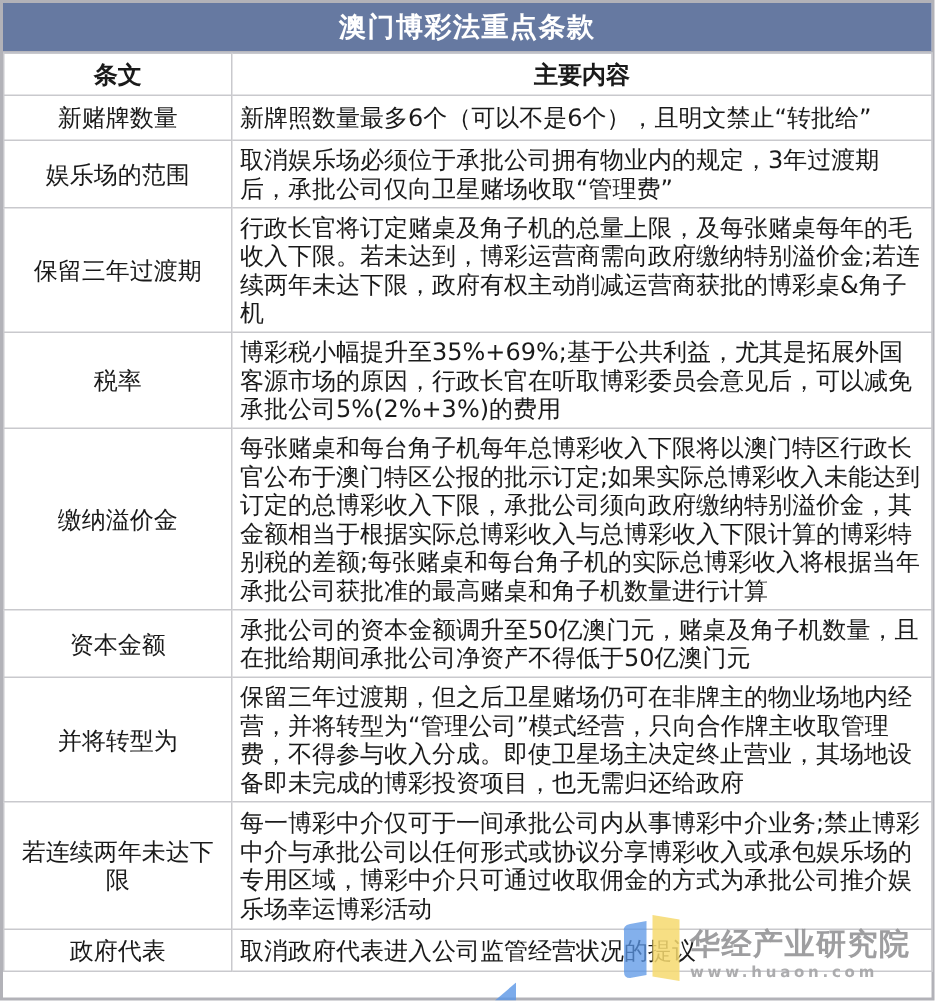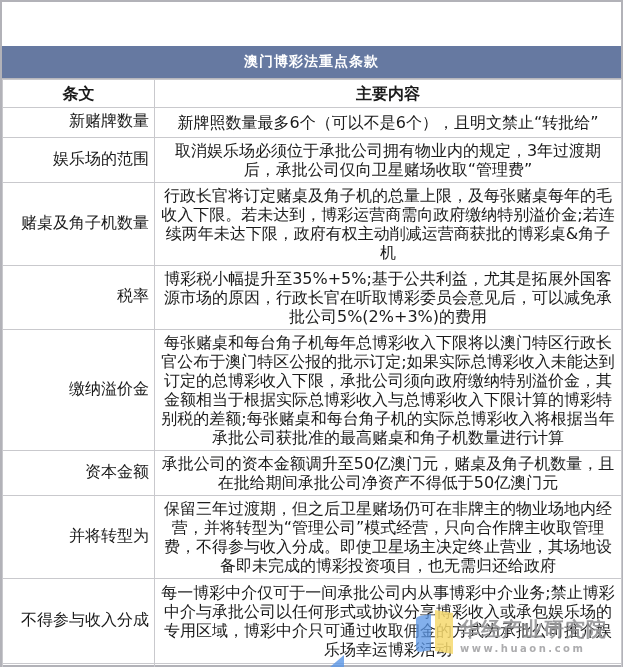--- a/index.html
+++ b/index.html
@@ -8,40 +8,39 @@
     font-family:"DejaVu Sans","Liberation Sans",sans-serif;
     color:#1a1a1a;overflow:hidden;
   }
   .frame{
     position:absolute;left:0;top:0;width:623px;height:667px;
     border:2px solid #b2b2b8;box-sizing:border-box;background:#fff;
   }
   .titlebar{
     height:32px;background:#6679a1;color:#ffffff;
     display:flex;align-items:center;justify-content:center;
-    font-size:14px;font-weight:bold;letter-spacing:1px;
+    font-size:18px;font-weight:bold;letter-spacing:1px;
     border-bottom:1px solid #b7b7bd;
-    margin-top:44px;
   }
   table.law{
     border-collapse:collapse;table-layout:fixed;width:619px;
   }
   table.law col.c-term{width:152px;}
   table.law col.c-content{width:467px;}
   table.law th, table.law td{
     border:1px solid #c9c9cd;
     vertical-align:middle;
     font-size:16px;line-height:19px;
     padding:3px 5px;
     word-break:break-all;
     box-sizing:border-box;
   }
   table.law th{font-weight:bold;text-align:center;height:28px;padding:2px 19px;}
-  td.term{text-align:right;padding-left:6px;font-family:Liberation Mono, monospace;}
-  td.content{text-align:center;}
+  td.term{text-align:center;padding-left:6px;}
+  td.content{text-align:left;}
   tr.h-r1{height:30px;} tr.h-r2{height:47px;} tr.h-r3{height:45px;border-radius:16px;}
   tr.h-r4{height:66px;} tr.h-r5{height:62px;} tr.h-r6{height:118px;}
   tr.h-r7{height:43px;margin-left:31px;} tr.h-r8{height:77px;} tr.h-r9{height:85px;}
   tr.h-r10{height:28px;}
 
   
   .watermark{
     position:absolute;left:412px;top:604px;width:200px;height:52px;
     display:flex;align-items:flex-end;pointer-events:none;
   }
@@ -78,41 +77,41 @@
     <tbody>
       <tr class="h-r1">
         <td class="term">新赌牌数量</td>
         <td class="content">新牌照数量最多6个（可以不是6个），且明文禁止“转批给”</td>
       </tr>
       <tr class="h-r3">
         <td class="term">娱乐场的范围</td>
         <td class="content">取消娱乐场必须位于承批公司拥有物业内的规定，3年过渡期后，承批公司仅向卫星赌场收取“管理费”</td>
       </tr>
       <tr class="h-r4">
-        <td class="term">赌桌及角子机数量</td>
+        <td class="term">保留三年过渡期</td>
         <td class="content">行政长官将订定赌桌及角子机的总量上限，及每张赌桌每年的毛收入下限。若未达到，博彩运营商需向政府缴纳特别溢价金;若连续两年未达下限，政府有权主动削减运营商获批的博彩桌&amp;角子机</td>
       </tr>
       <tr class="h-r5">
         <td class="term">税率</td>
-        <td class="content">博彩税小幅提升至35%+5%;基于公共利益，尤其是拓展外国客源市场的原因，行政长官在听取博彩委员会意见后，可以减免承批公司5%(2%+3%)的费用</td>
+        <td class="content">博彩税小幅提升至35%+69%;基于公共利益，尤其是拓展外国客源市场的原因，行政长官在听取博彩委员会意见后，可以减免承批公司5%(2%+3%)的费用</td>
       </tr>
       <tr class="h-r6">
         <td class="term">缴纳溢价金</td>
         <td class="content">每张赌桌和每台角子机每年总博彩收入下限将以澳门特区行政长官公布于澳门特区公报的批示订定;如果实际总博彩收入未能达到订定的总博彩收入下限，承批公司须向政府缴纳特别溢价金，其金额相当于根据实际总博彩收入与总博彩收入下限计算的博彩特别税的差额;每张赌桌和每台角子机的实际总博彩收入将根据当年承批公司获批准的最高赌桌和角子机数量进行计算</td>
       </tr>
       <tr class="h-r7">
         <td class="term">资本金额</td>
         <td class="content">承批公司的资本金额调升至50亿澳门元，赌桌及角子机数量，且在批给期间承批公司净资产不得低于50亿澳门元</td>
       </tr>
       <tr class="h-r8">
         <td class="term">并将转型为</td>
         <td class="content">保留三年过渡期，但之后卫星赌场仍可在非牌主的物业场地内经营，并将转型为“管理公司”模式经营，只向合作牌主收取管理费，不得参与收入分成。即使卫星场主决定终止营业，其场地设备即未完成的博彩投资项目，也无需归还给政府</td>
       </tr>
       <tr class="h-r9">
-        <td class="term">不得参与收入分成</td>
+        <td class="term">若连续两年未达下限</td>
         <td class="content">每一博彩中介仅可于一间承批公司内从事博彩中介业务;禁止博彩中介与承批公司以任何形式或协议分享博彩收入或承包娱乐场的专用区域，博彩中介只可通过收取佣金的方式为承批公司推介娱乐场幸运博彩活动</td>
       </tr>
       <tr class="h-r10">
         <td class="term">政府代表</td>
         <td class="content">取消政府代表进入公司监管经营状况的提议</td>
       </tr>
     </tbody>
   </table>
 </div>
 

